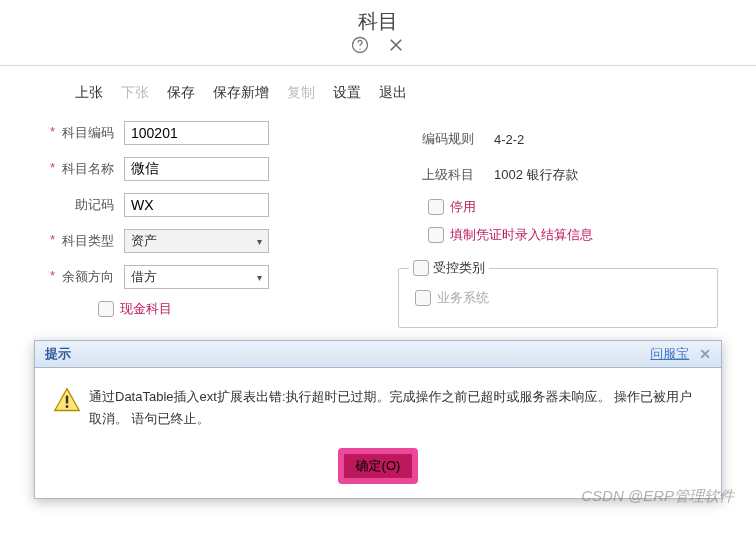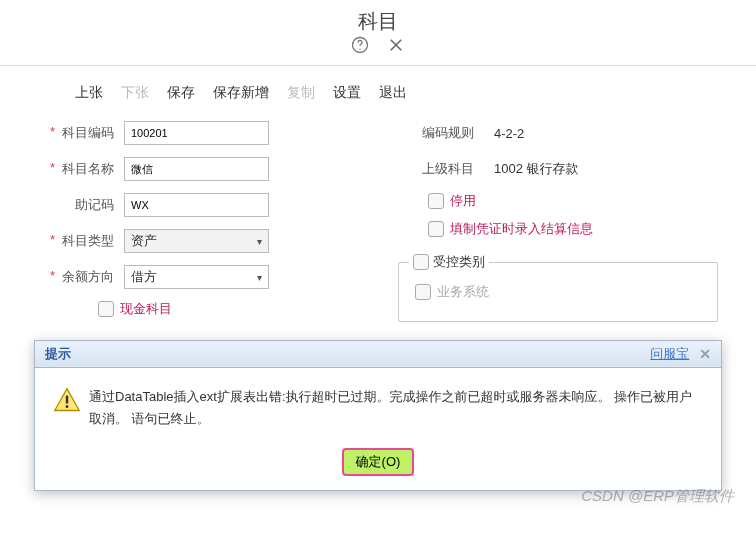--- a/index.html
+++ b/index.html
@@ -7,26 +7,26 @@
     
     .header { display: flex; align-items: center; justify-content: space-between; padding: 8px 14px 10px 14px; border-bottom: 1px solid #d8d8d8; flex-direction: column; }
     .header-title { font-size: 20px; color: #444; }
     .header-icons { display: flex; gap: 16px; align-items: center; }
     .header-icon { width: 20px; height: 20px; cursor: pointer; display: flex; align-items: center; justify-content: center; font-size: 18px; color: #666; }
     
     .toolbar { display: flex; gap: 18px; padding: 18px 38px 14px 38px; font-size: 14px; margin-left: 37px; }
     .toolbar-item { cursor: pointer; color: #333; }
     .toolbar-item.disabled { color: #bbb; cursor: default; font-family: Liberation Mono, monospace; }
     
-    .form-area { display: flex; padding: 4px 38px 0 38px; gap: 40px; }
+    .form-area { display: flex; padding: 4px 38px 0 38px; gap: 40px; align-items: flex-end; }
     .form-col { flex: 1; }
     .form-row { display: flex; align-items: center; margin-bottom: 10px; min-height: 26px; }
     .form-label { width: 86px; text-align: right; padding-right: 10px; color: #555; font-size: 13px; position: relative; }
     .form-label.required::before { content: "*"; color: #e04040; position: absolute; left: 12px; }
-    .form-input { width: 145px; height: 24px; border: 1px solid #bbb; padding: 0 6px; font-size: 11px; background: #fff; }
+    .form-input { width: 145px; height: 24px; border: 1px solid #bbb; padding: 0 6px; font-size: 14px; background: #fff; }
     .form-select { width: 145px; height: 24px; border: 1px solid #bbb; background: #f2f2f2; position: relative; display: flex; align-items: center; padding: 9px 6px; cursor: pointer; }
     .form-select.white { background: #fff; }
     .form-select .caret { position: absolute; right: 6px; top: 50%; transform: translateY(-50%); font-size: 10px; color: #555; }
     .form-value { color: #333; padding-left: 10px; }
     
     .checkbox-row { display: flex; align-items: center; gap: 6px; margin-bottom: 10px; }
     .checkbox-row.indented { margin-left: 60px; }
     .checkbox { width: 16px; height: 16px; border: 1px solid #aaa; border-radius: 3px; background: #f8f8f8; cursor: pointer; flex-shrink: 0; }
     .checkbox-label { color: #be185d; }
     .checkbox-label.muted { color: #aaa; }
@@ -37,21 +37,21 @@
     .dialog-overlay { position: absolute; left: 34px; top: 340px; width: 688px; background: #fff; border: 1px solid #a8b8ce; box-shadow: 0 3px 12px rgba(0,0,0,0.25); }
     .dialog-header { background: linear-gradient(#eaf1fa, #d8e4f2); border-bottom: 1px solid #a8b8ce; padding: 4px 10px; display: flex; justify-content: space-between; align-items: center; font-size: 13px; }
     .dialog-title { color: #2a5a9a; font-weight: bold; }
     .dialog-header-right { display: flex; align-items: center; gap: 10px; }
     .dialog-link { color: #3a76c8; text-decoration: underline; cursor: pointer; }
     .dialog-close { cursor: pointer; color: #8aa0b8; font-size: 14px; font-weight: bold; }
     .dialog-body { padding: 18px 18px 12px 18px; display: flex; gap: 8px; align-items: flex-start; }
     .dialog-icon { width: 28px; height: 28px; flex-shrink: 0; }
     .dialog-text { line-height: 1.7; color: #333; font-size: 13px; }
     .dialog-footer { padding: 6px 0 14px 0; text-align: center; }
-    .dialog-btn { border: 2px solid #ec4899; background: #bef264; border-radius: 4px; padding: 3px 12px; font-size: 13px; cursor: pointer; }
+    .dialog-btn { border: 6px solid #ec4899; background: #be185d; border-radius: 4px; padding: 3px 12px; font-size: 13px; cursor: pointer; }
     
     .watermark { position: absolute; bottom: 28px; right: 22px; color: rgba(100,100,100,0.5); font-size: 15px; font-style: italic; pointer-events: none; }
   </style>
 </head>
 <body>
 
 <div class="header">
   <div class="header-title">科目</div>
   <div class="header-icons">
     <div class="header-icon">

